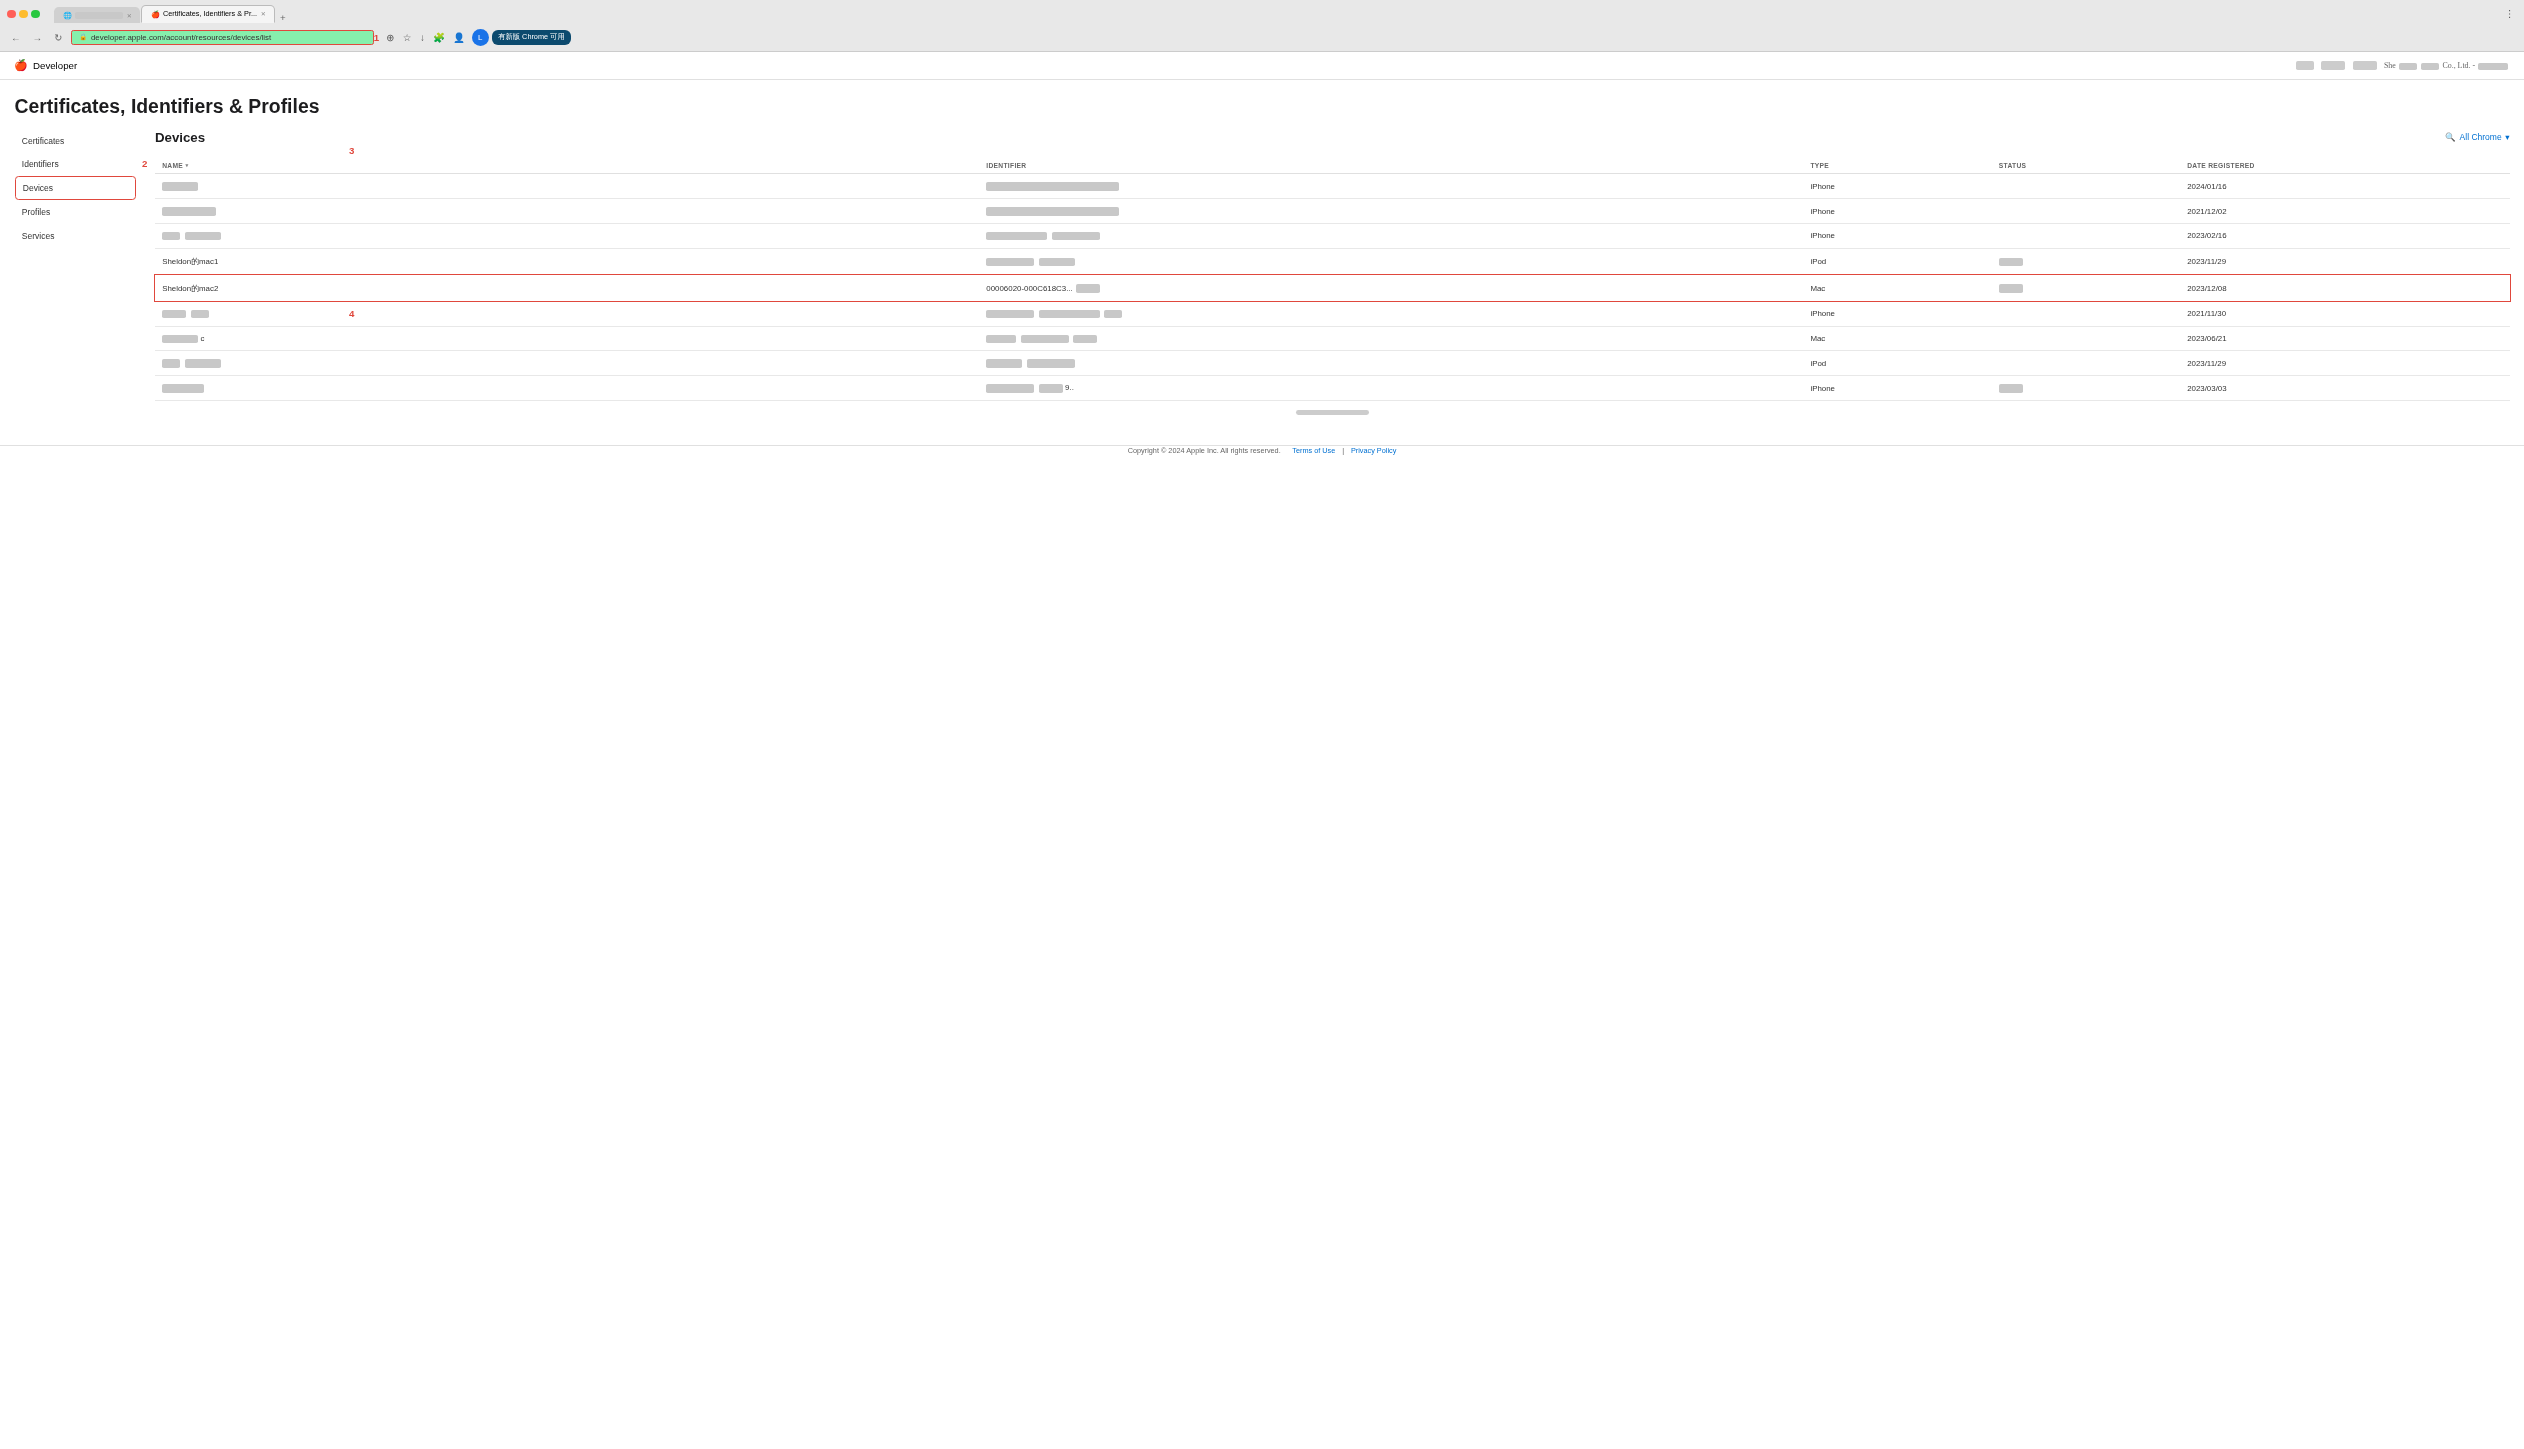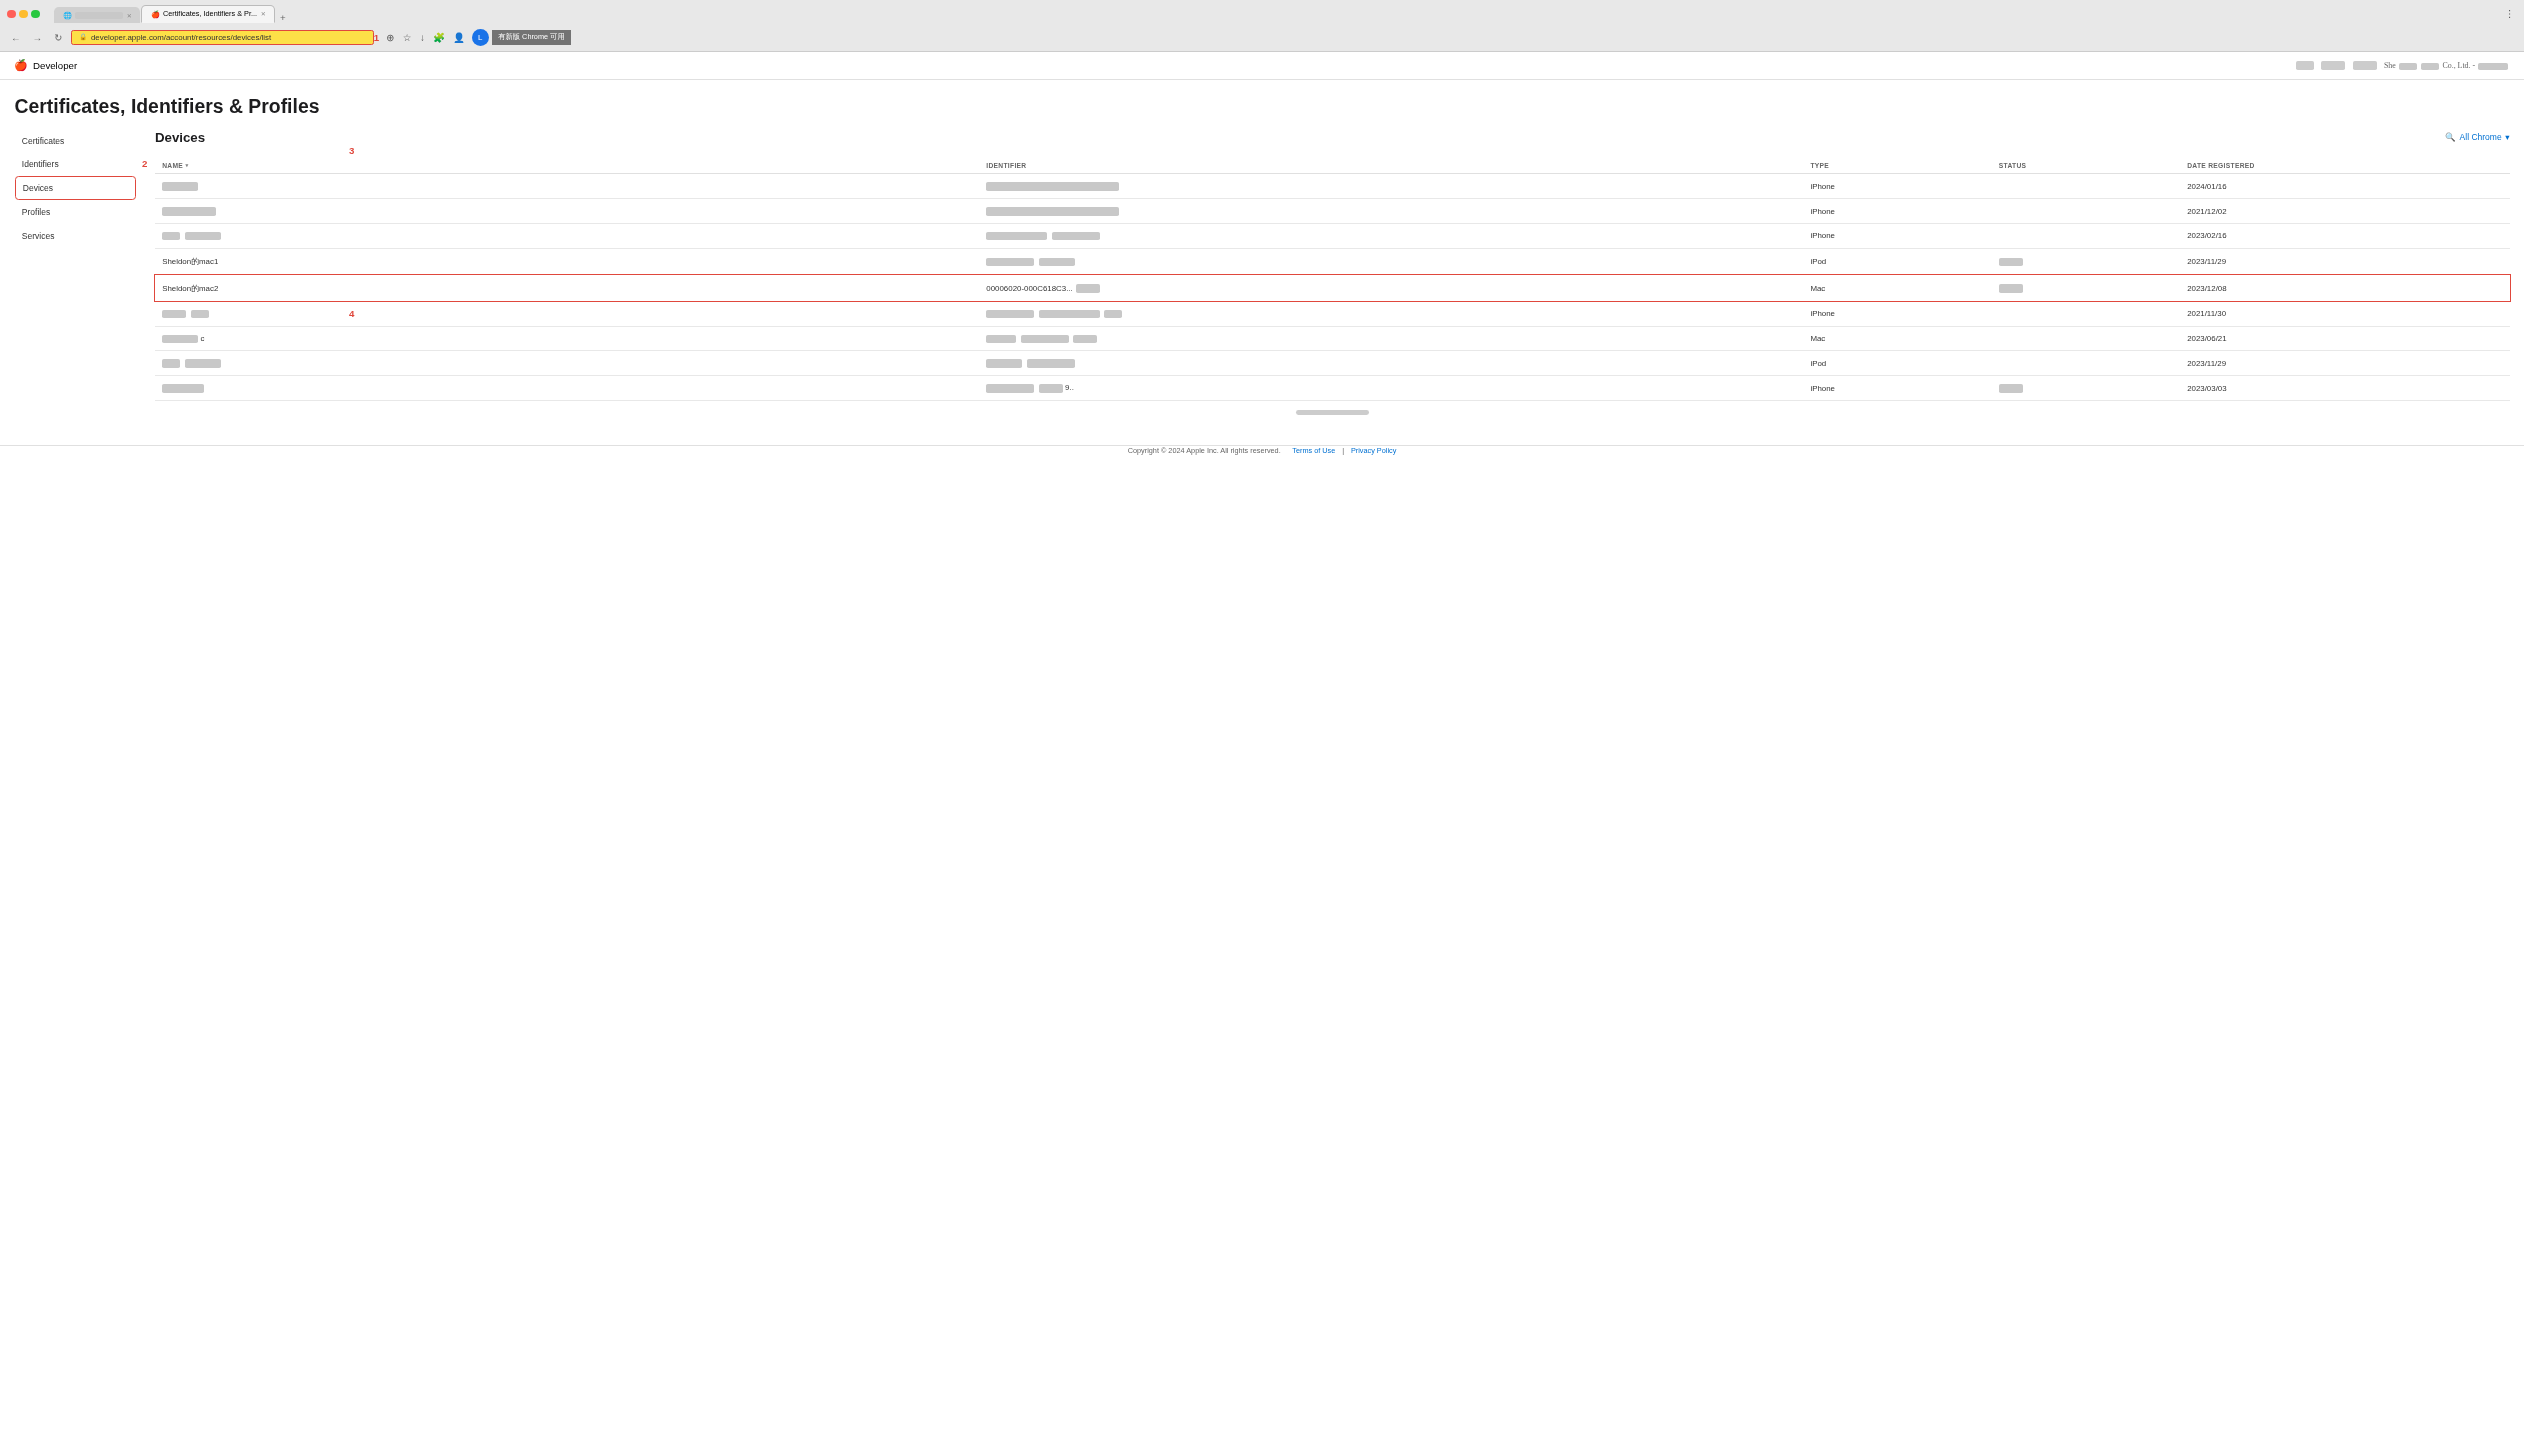--- a/index.html
+++ b/index.html
@@ -57,36 +57,36 @@
       border: none;
       font-size: 9.7px;
       color: #666;
       cursor: pointer;
       padding: 1.2px 3.6px;
     }
     .address-bar-container {
       flex: 1;
       display: flex;
       align-items: center;
-      background: #fde047;
+      background: #86efac;
       border: 1.2px solid #e0483d;
       border-radius: 12px;
       padding: 2.4px 7.3px;
       gap: 3.6px;
       max-width: 303px;
     }
     .address-bar-lock { font-size: 6.7px; color: #666; }
     .address-bar-url { font-size: 7.9px; color: #333; flex: 1; }
     .browser-actions { display: flex; gap: 3.6px; align-items: center; }
     .browser-action-btn { background: none; border: none; font-size: 9.7px; color: #555; cursor: pointer; padding: 1.2px 2.4px; }
     .chrome-update-btn {
-      background: #737373;
+      background: #0c4a6e;
       color: white;
       border: none;
-      border-radius: 0;
+      border-radius: 6px;
       padding: 2.4px 6px;
       font-size: 7.3px;
       cursor: pointer;
     }
     .user-btn {
       width: 17px; height: 17px;
       background: #1a73e8;
       border-radius: 50%;
       color: white;
       font-size: 7.9px;

